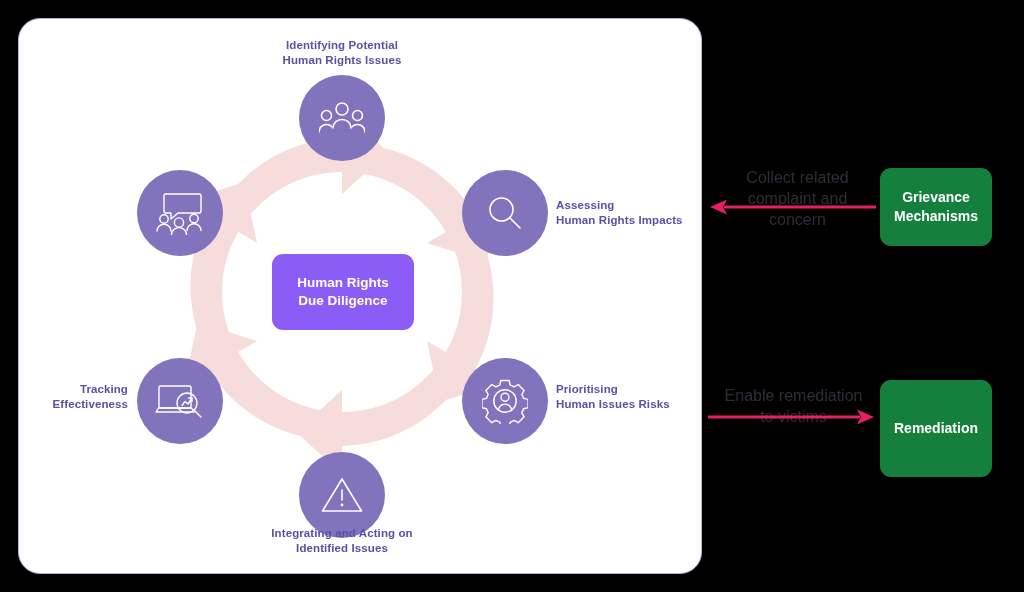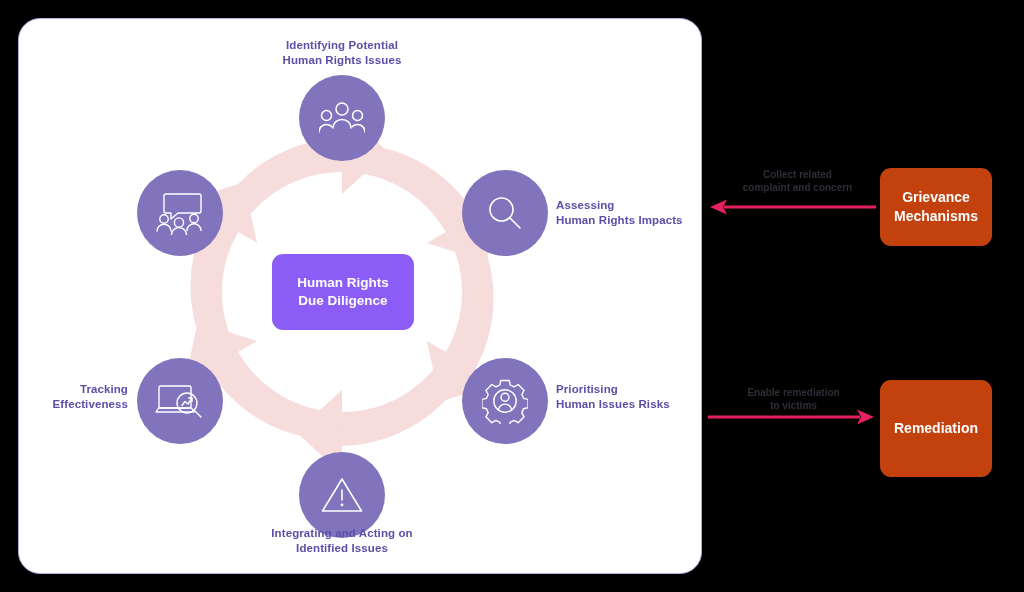--- a/index.html
+++ b/index.html
@@ -30,29 +30,29 @@
   
   #center{
     position:absolute;left:254px;top:236px;width:142px;height:76px;
     background:#8b5cf6;border-radius:11px;
     display:flex;align-items:center;justify-content:center;
   }
   #center .ctxt{color:#fff;font-size:13.5px;font-weight:bold;line-height:1.35;
                 text-align:center;white-space:pre-line;}
 
   
-  .sbox{position:absolute;background:#c2410c;border-radius:11px;
+  .sbox{position:absolute;background:#15803d;border-radius:11px;
         display:flex;align-items:center;justify-content:center;}
   .sbox .btxt{color:#fff;font-size:14px;font-weight:bold;line-height:1.35;
               text-align:center;white-space:pre-line;}
 
   #grievance-box{left:880px;top:168px;width:112px;height:78px;}
   #remediation-box{left:880px;top:380px;width:112px;height:97px;}
 
-  .arrowlbl{position:absolute;font-size:10px;font-weight:bold;color:#2e2e38;
+  .arrowlbl{position:absolute;font-size:16px;font-weight:normal;color:#2e2e38;
             line-height:1.3;text-align:center;white-space:pre-line;}
 
   .arrowwrap{position:absolute;}
 </style>
 </head>
 <body>
 
 <div id="stage">
 
   <div id="card"></div>

